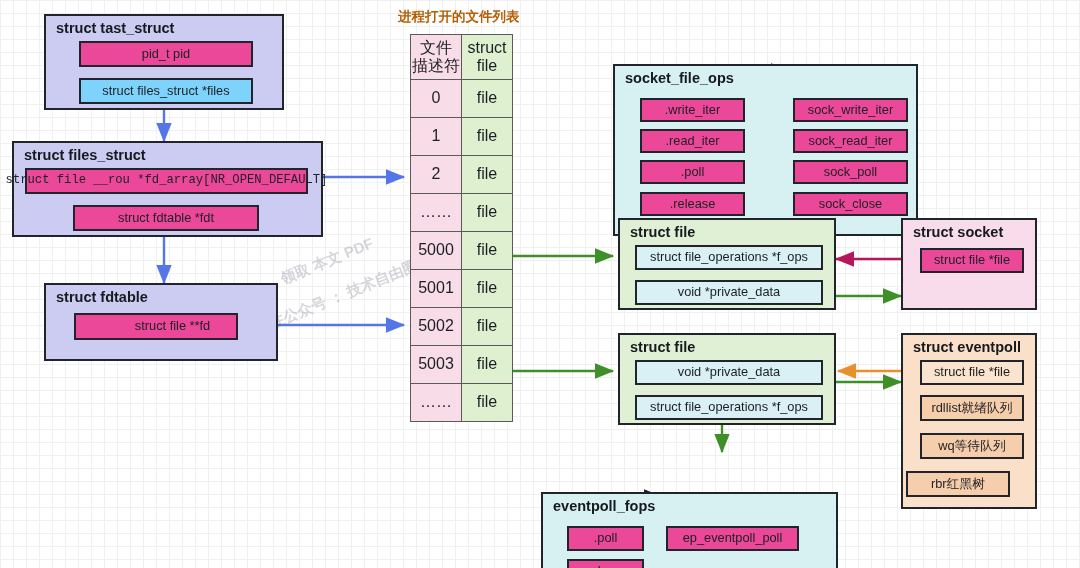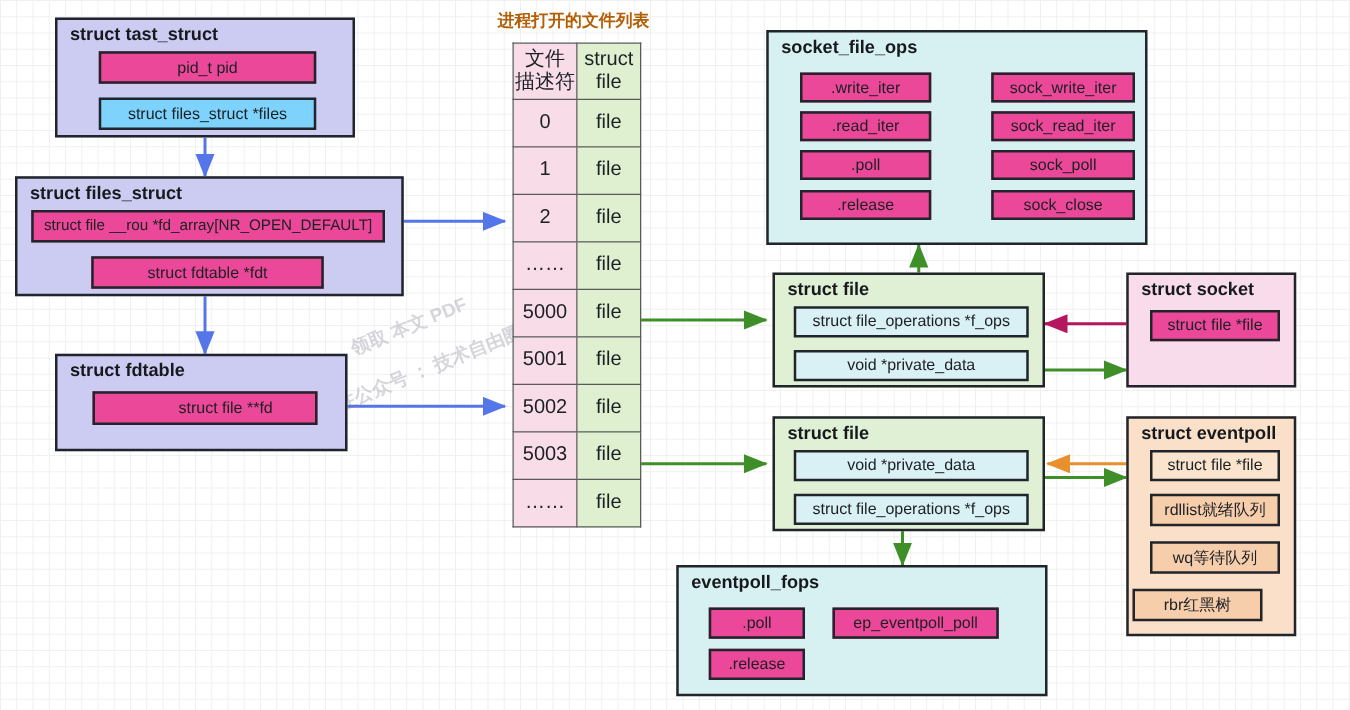--- a/index.html
+++ b/index.html
@@ -42,21 +42,21 @@
     font-size: 12.8px;
     color: #1c1f24;
     white-space: nowrap;
     text-align: center;
     line-height: 1.1;
   }
   
   .lav   { background: #ccccf2; }
   .peach { background: #ec4899; }
   .pinkf { background: #7dd3fc; }
-  .cyan  { background: #d7f0f1; }
+  .cyan  { background: #d7f0f1; margin-top: 40px; }
   .cyanf { background: #d9f0f4; }
   .green { background: #e0f0d4; }
   .pink  { background: #f9dcec; }
   .orng  { background: #fae0c8; }
   .orngf { background: #f7ceab; }
   .tblpink { background: #f8dce8; }
   .tblgreen{ background: #dff0d0; }
 
   .tbl-title {
     position: absolute;
@@ -159,27 +159,27 @@
   <div class="wm" style="left:250px; top:288px;">关注公众号 ： 技术自由圈</div>
 
   <div class="box lav" style="left:44px; top:14px; width:240px; height:96px;padding-left:40px;">
     <div class="title">struct tast_struct</div>
     <div class="field peach" style="left:33px; top:25px; width:174px; height:26px;">pid_t pid</div>
     <div class="field pinkf" style="left:33px; top:62px; width:174px; height:26px;">struct files_struct *files</div>
   </div>
 
   <div class="box lav" style="left:12px; top:141px; width:311px; height:96px;">
     <div class="title">struct files_struct</div>
-    <div class="field peach" style="left:11px; top:25px; width:283px; height:26px; font-size:12.2px;">struct file __rou *fd_array[NR_OPEN_DEFAULT]</div>
+    <div class="field peach" style="left:11px; top:25px; width:283px; height:26px; font-size:12.2px;font-family:Liberation Mono, monospace;">struct file __rou *fd_array[NR_OPEN_DEFAULT]</div>
     <div class="field peach" style="left:59px; top:62px; width:186px; height:26px;">struct fdtable *fdt</div>
   </div>
 
   <div class="box lav" style="left:44px; top:283px; width:234px; height:78px;">
     <div class="title">struct fdtable</div>
-    <div class="field peach" style="left:28px; top:28px; width:180px; height:27px;padding-left:33px;">struct file **fd</div>
+    <div class="field peach" style="left:28px; top:28px; width:164px; height:27px;padding-left:33px;">struct file **fd</div>
   </div>
 
   <div class="tbl-title" style="left:398px; top:8px;">进程打开的文件列表</div>
   <table id="fdtable" style="left:410px; top:34px;">
     <tbody>
       <tr>
         <td class="hdr tblpink">
           <span>文件</span><br>
           <span>描述符</span>
         </td>

